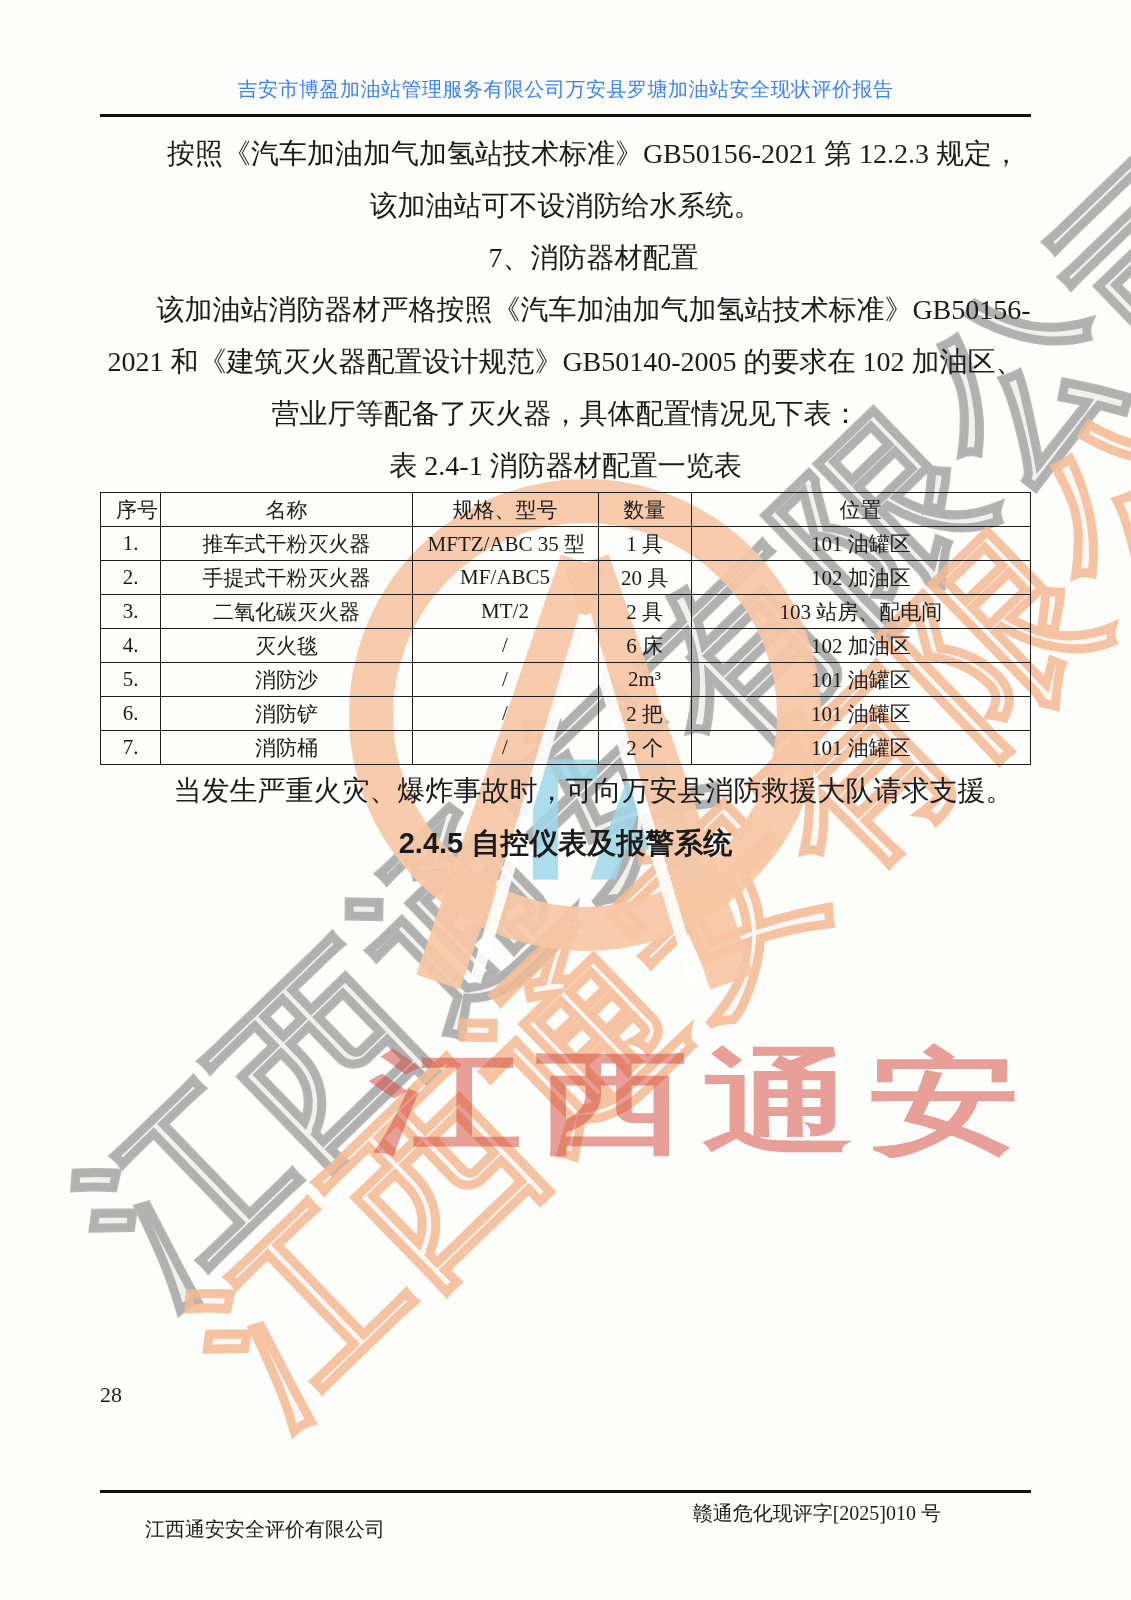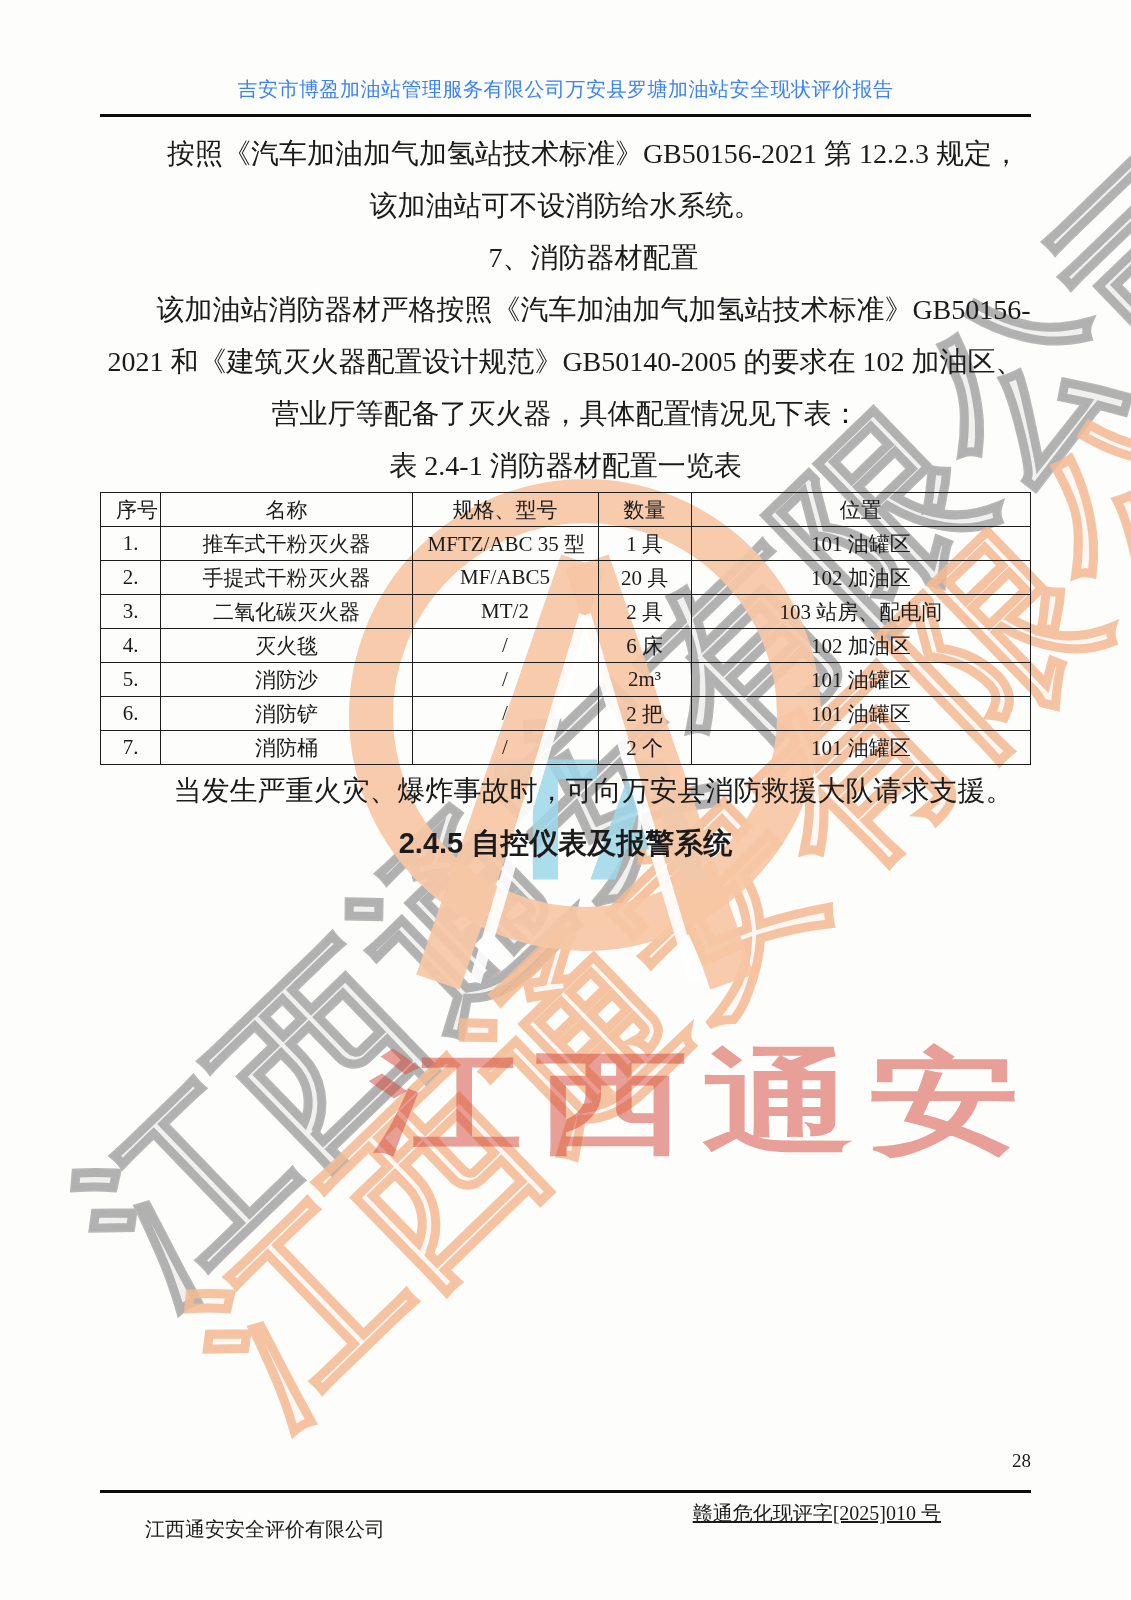--- a/index.html
+++ b/index.html
@@ -68,26 +68,26 @@
     table-layout:fixed;
   }
   table.equip th,table.equip td{
     border:1.6px solid #1d1d1d;
     height:33px;padding:0 15px;
     text-align:center;vertical-align:middle;
     font-weight:normal;background:transparent;
     overflow:hidden;white-space:nowrap;
   }
   .footer-page{
-    position:absolute;top:1450px;left:100px;width:931px;
-    text-align:right;font-size:19px;
+    position:absolute;top:1382px;left:100px;width:931px;
+    text-align:left;font-size:22px;
   }
   .footer-rule{position:absolute;top:1490px;left:100px;width:931px;height:3px;background:#0d0d0d;}
   .footer-left{position:absolute;top:1500px;left:145px;font-size:20px;margin-top:16px;}
-  .footer-right{position:absolute;top:1500px;right:190px;font-size:20px;text-decoration:underline;}
+  .footer-right{position:absolute;top:1500px;right:190px;font-size:20px;}
 </style>
 </head>
 <body>
 
 <div class="page">
 
   <div class="wm-layer">
     <div class="wm-gray wm-diag">江西通安有限公司</div>
     <div class="wm-peach wm-diag">江西通安有限公司</div>
     <svg class="wm-logo" width="510" height="560" viewBox="0 0 510 560">

